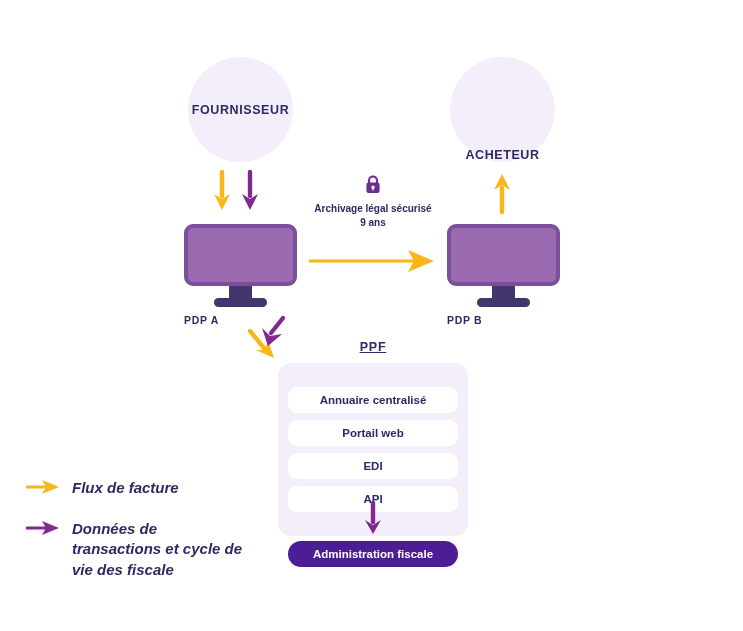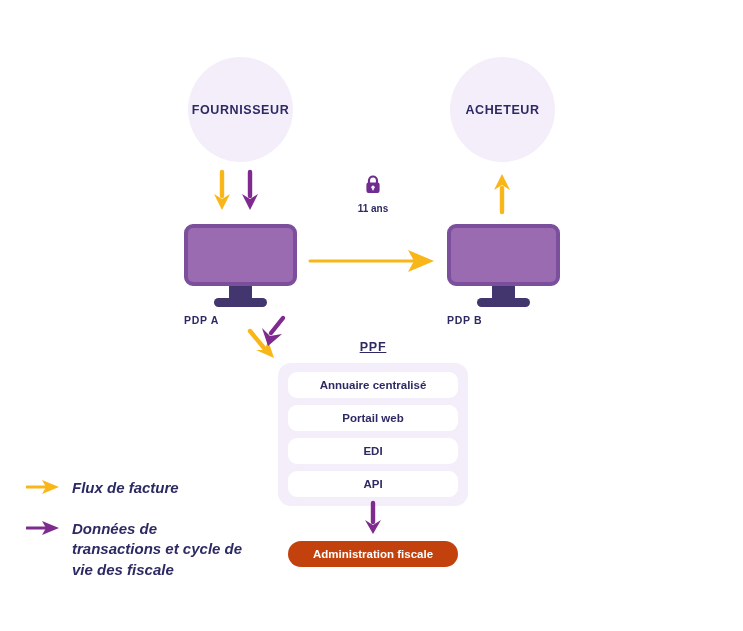--- a/index.html
+++ b/index.html
@@ -26,21 +26,21 @@
     justify-content: center;
   }
   .actor-label {
     font-size: 12.5px;
     font-weight: 700;
     letter-spacing: 0.6px;
     color: #2d2a63;
     text-align: center;
   }
   #circle-fournisseur { left: 188px; top: 57px; width: 105px; height: 105px; }
-  #circle-acheteur    { left: 450px; top: 57px; width: 105px; height: 105px; }
+  #circle-acheteur    { left: 450px; top: 57px; width: 105px; height: 105px; align-items: flex-end; }
 
   
   .monitor { position: absolute; }
   .monitor .screen {
     position: absolute;
     left: 0; top: 0;
     width: 113px; height: 62px;
     background: #9a6bb0;
     border: 4px solid #7c4f9c;
     border-radius: 9px;
@@ -96,21 +96,21 @@
     font-size: 12.5px;
     font-weight: 700;
     letter-spacing: 0.8px;
     color: #2d2a63;
     text-decoration: underline;
   }
   #ppf-box {
     position: absolute;
     left: 278px; top: 363px;
     width: 190px;
-    padding: 9px 10px;
+    padding: 24px 10px;
     box-sizing: border-box;
     background: #f4eefa;
     border-radius: 13px;
   }
   .ppf-item {
     background: #ffffff;
     border-radius: 9px;
     height: 26px;
     margin-bottom: 7px;
     display: flex;
@@ -120,21 +120,21 @@
     font-weight: 700;
     color: #2d2a63;
   }
   .ppf-item:last-child { margin-bottom: 0; }
 
   
   #admin-fiscale {
     position: absolute;
     left: 288px; top: 541px;
     width: 170px; height: 26px;
-    background: #c2410c;
+    background: #4c1d95;
     border-radius: 13px;
     display: flex;
     align-items: center;
     justify-content: center;
     color: #ffffff;
     font-size: 11.5px;
     font-weight: 700;
   }
 
   
@@ -186,21 +186,22 @@
   </div>
 
   <div id="archivage-note">
     <svg width="18" height="20" viewBox="0 0 18 20">
       <path d="M5 8 V5.5 A4 4 0 0 1 13 5.5 V8" fill="none" stroke="#6E2C8F" stroke-width="2.2"></path>
       <rect x="2.4" y="7.6" width="13.2" height="10.4" rx="2.2" fill="#6E2C8F"></rect>
       <circle cx="9" cy="12.2" r="1.7" fill="#f4eefa"></circle>
       <rect x="8.2" y="12.2" width="1.6" height="3.4" rx="0.8" fill="#f4eefa"></rect>
     </svg>
     <div class="note-text">
-      <div>11 ans</div>
+      <div>Archivage légal sécurisé</div>
+      <div>9 ans</div>
     </div>
   </div>
 
   <div id="ppf-title">PPF</div>
 
   <div id="ppf-box">
     <div class="ppf-item">Annuaire centralisé</div>
     <div class="ppf-item">Portail web</div>
     <div class="ppf-item">EDI</div>
     <div class="ppf-item">API</div>

